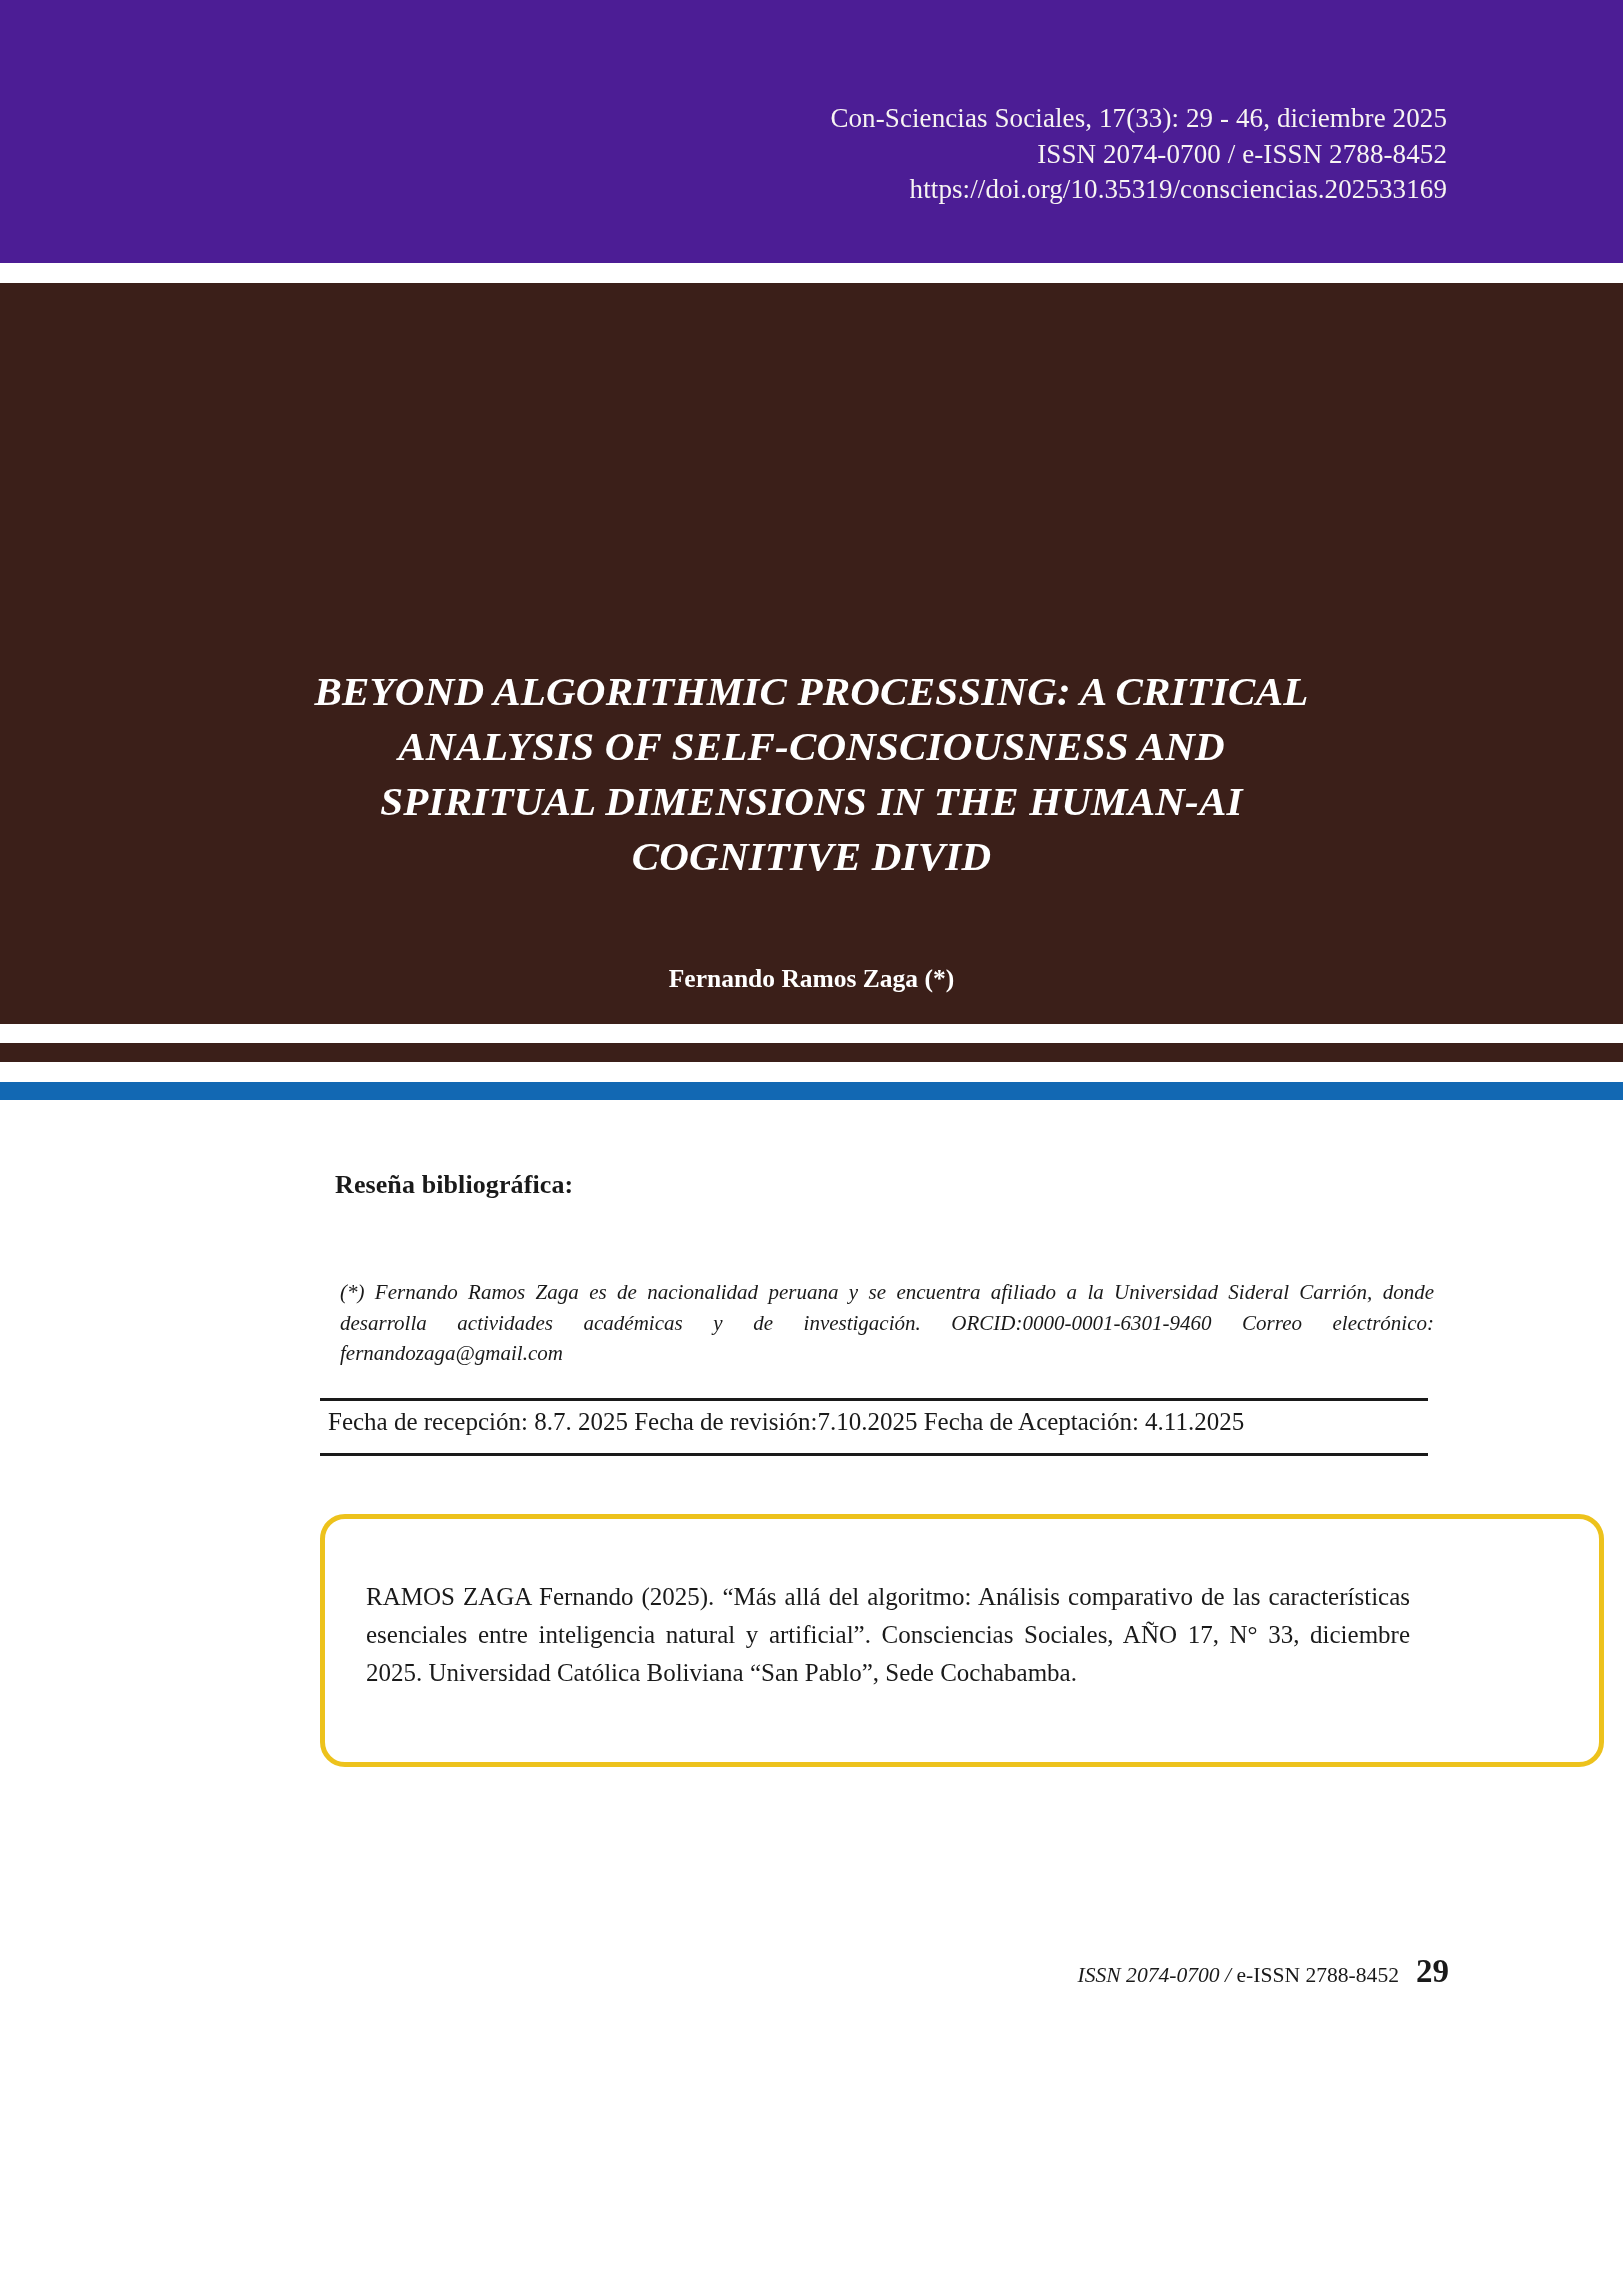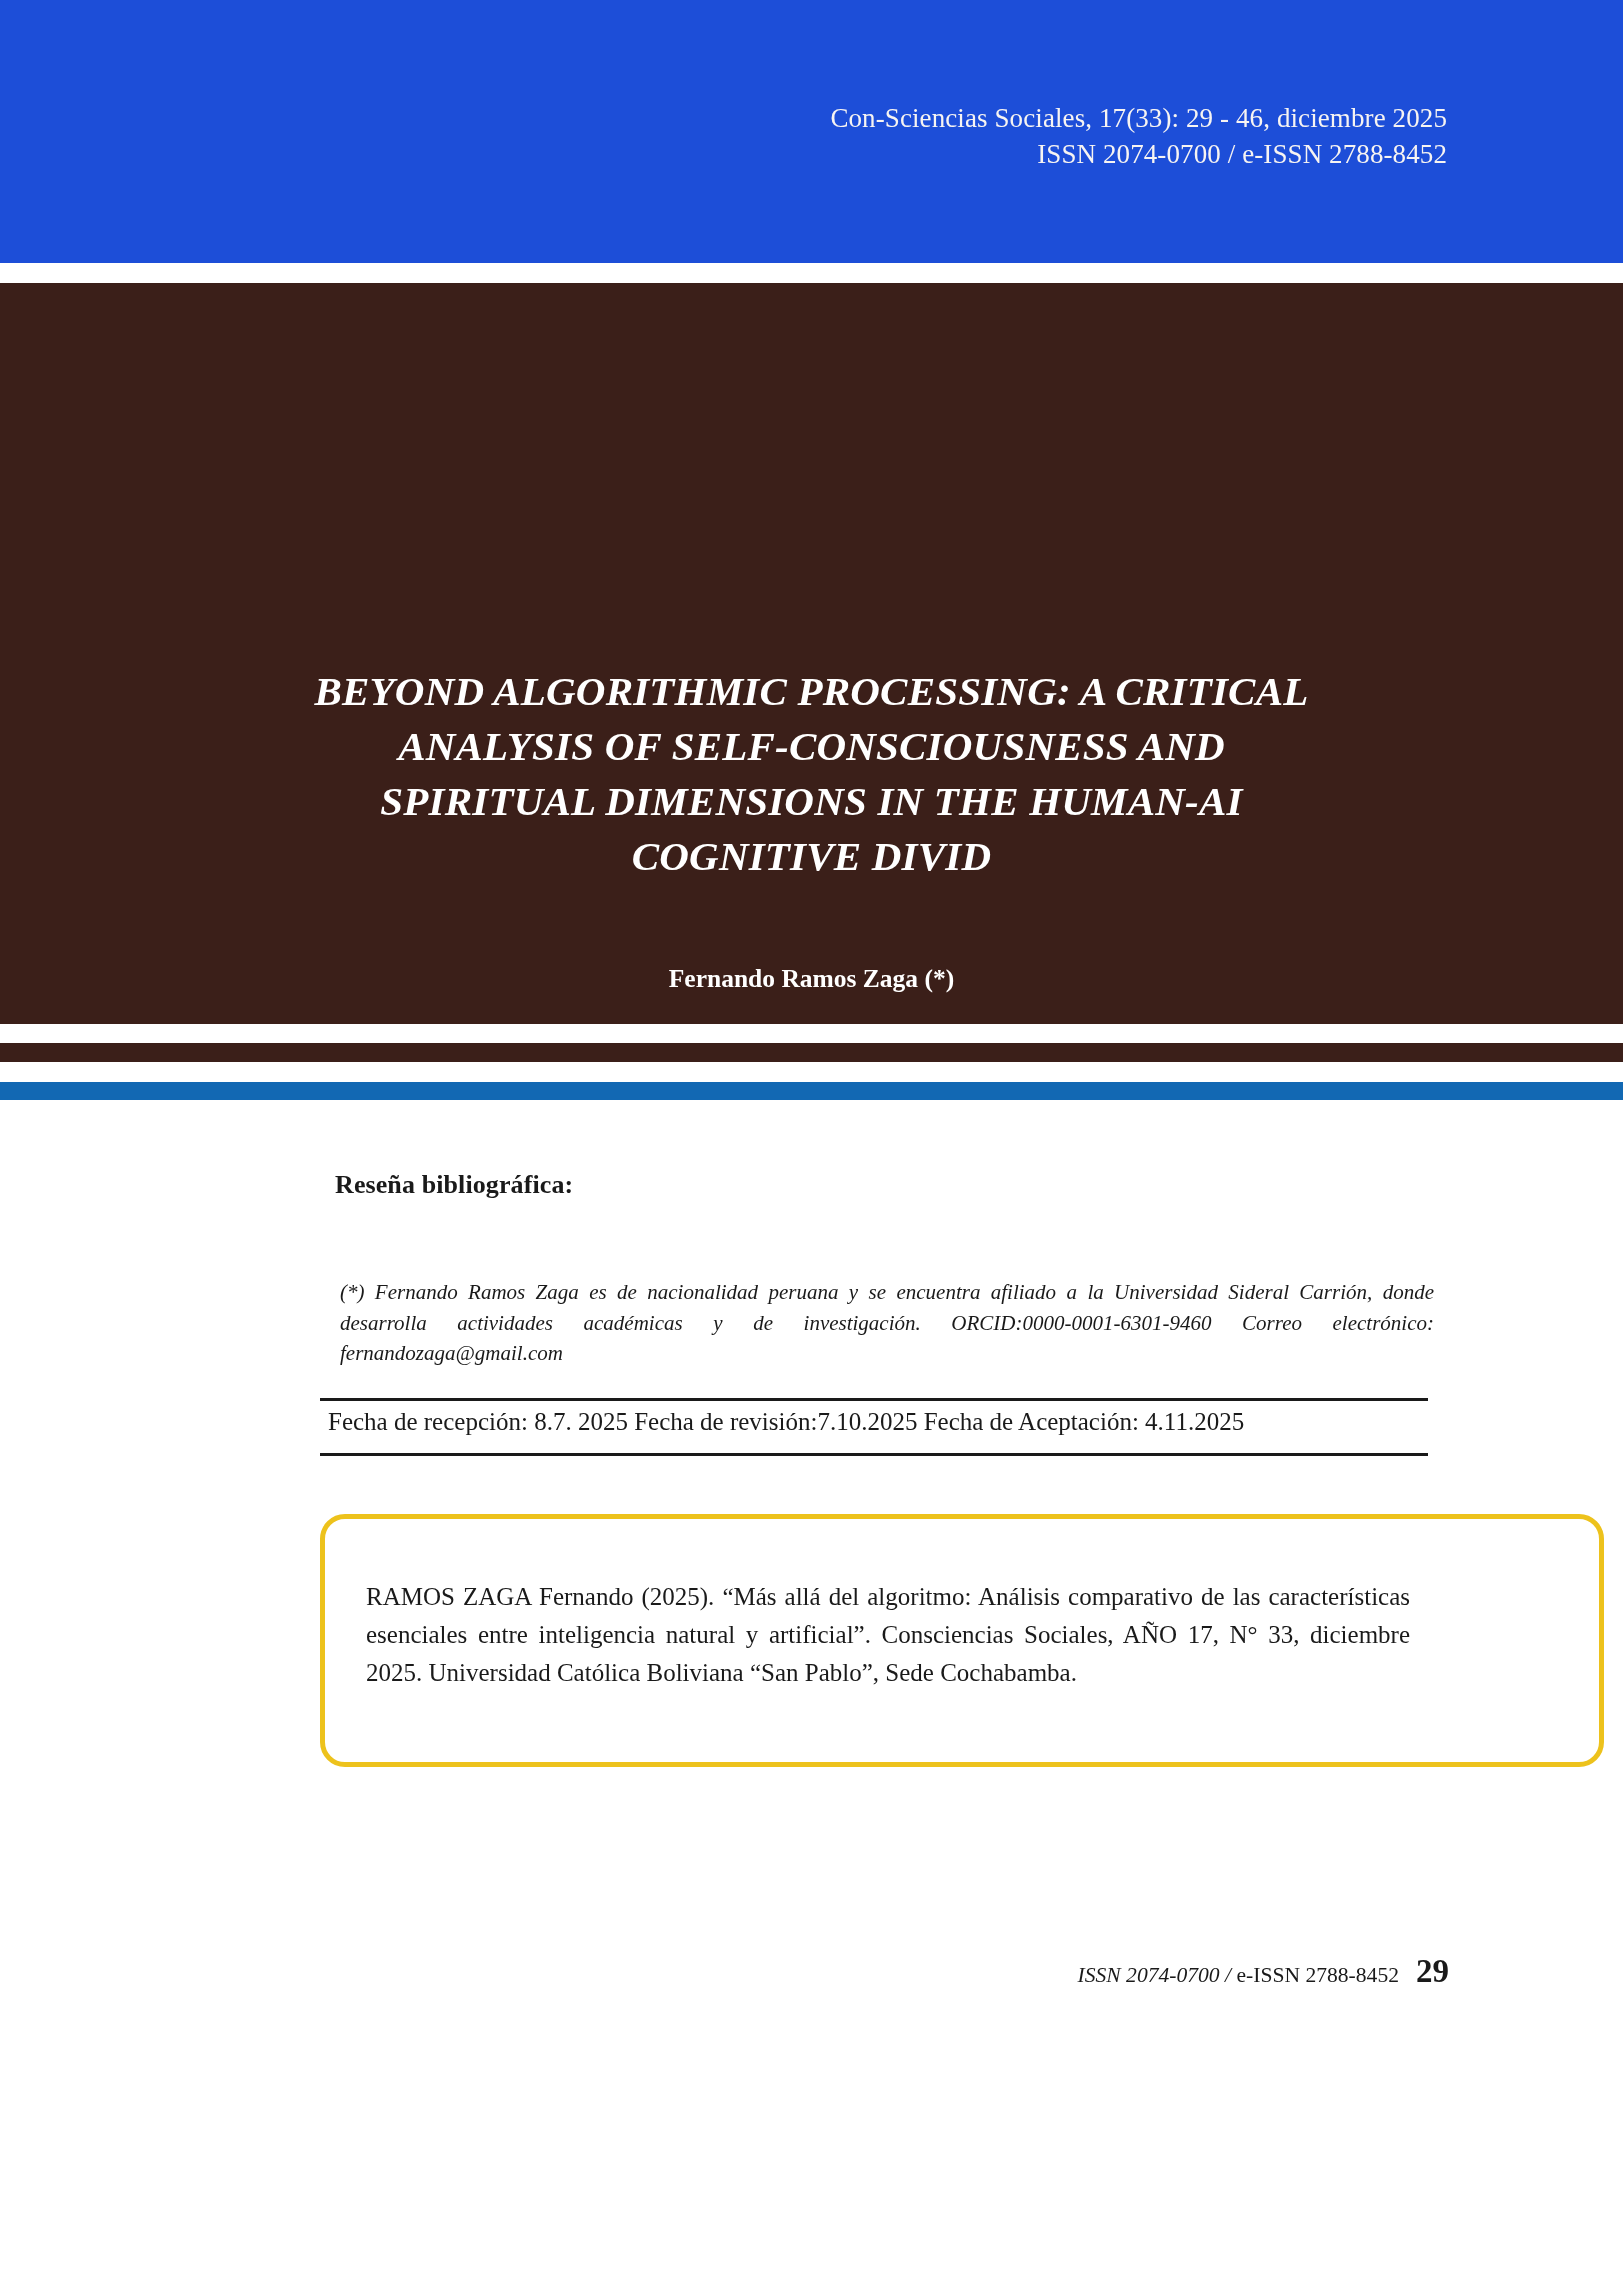--- a/index.html
+++ b/index.html
@@ -16,21 +16,21 @@
     overflow: hidden;
   }
 
   
   .masthead {
     position: absolute;
     left: 0;
     top: 0;
     width: 1623px;
     height: 263px;
-    background: #1d4ed8;
+    background: #4c1d95;
     box-sizing: border-box;
   }
   .masthead-inner {
     position: absolute;
     right: 176px;
     top: 101px;
     text-align: right;
     color: #f7f4f2;
     font-size: 27px;
     line-height: 1.32;
@@ -182,20 +182,21 @@
     font-weight: bold;
   }
 </style>
 </head>
 <body>
 
 <div class="masthead">
   <div class="masthead-inner">
     <span class="masthead-line">Con-Sciencias Sociales, 17(33): 29 - 46, diciembre 2025</span>
     <span class="masthead-line">ISSN 2074-0700 / e-ISSN 2788-8452</span>
+    <span class="masthead-line">https://doi.org/10.35319/consciencias.202533169</span>
   </div>
 </div>
 
 <div class="title-block">
   <h2 class="title-en">BEYOND ALGORITHMIC PROCESSING: A CRITICAL ANALYSIS OF SELF-CONSCIOUSNESS AND SPIRITUAL DIMENSIONS IN THE HUMAN-AI COGNITIVE DIVID</h2>
   <div class="author">Fernando Ramos Zaga (*)</div>
 </div>
 
 <div class="stripe-brown"></div>
 <div class="stripe-blue"></div>

